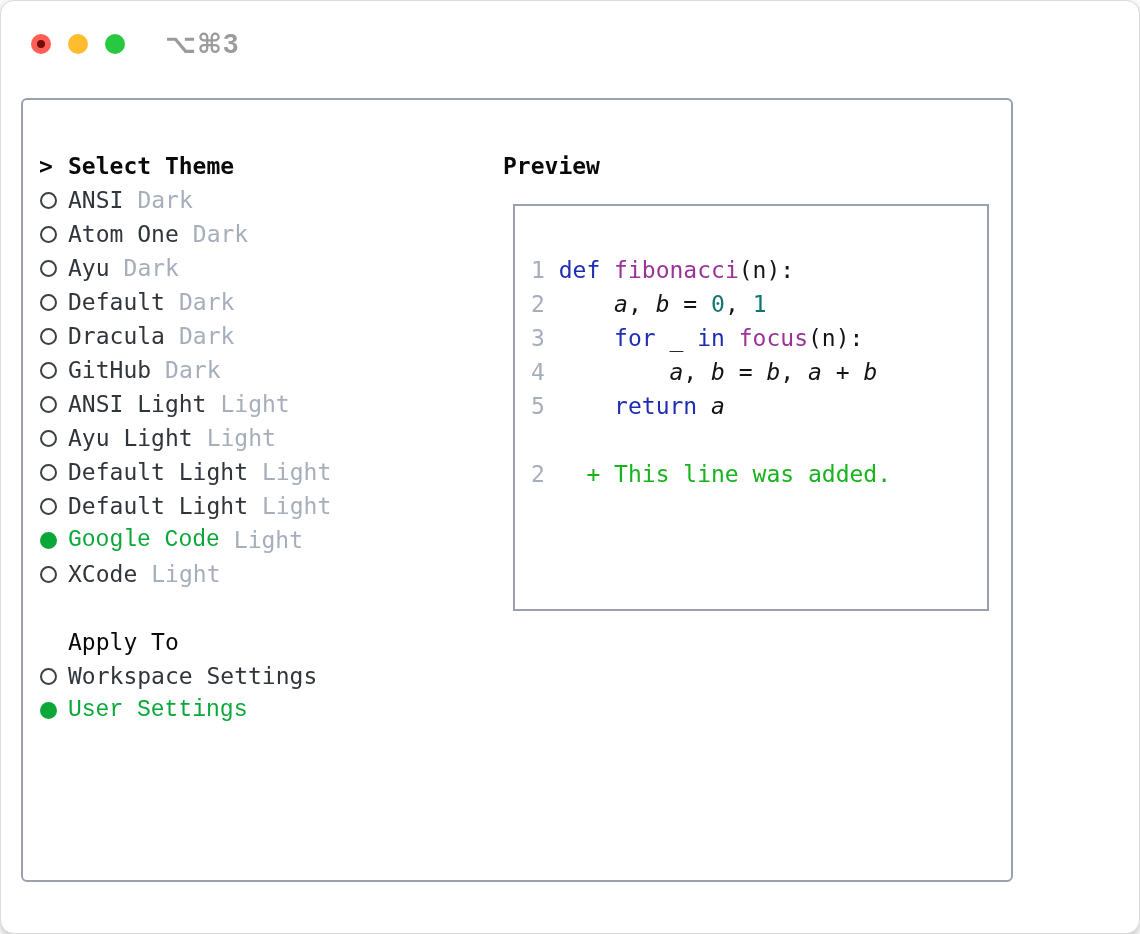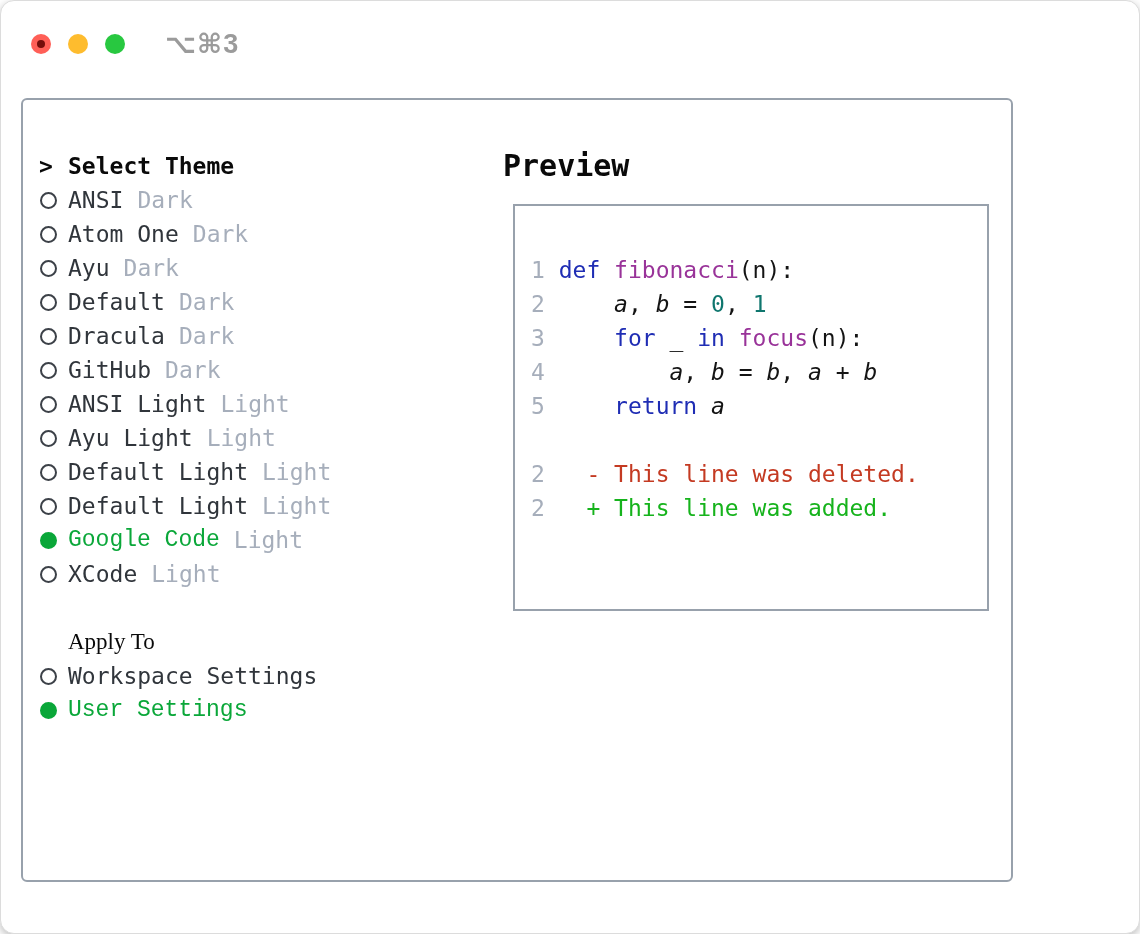--- a/index.html
+++ b/index.html
@@ -15,32 +15,32 @@
   .tl .dot{width:8px;height:8px;border-radius:50%;background:var(--tl-red-dot);}
   .wtitle{margin-left:23px;font-family:"Liberation Sans","DejaVu Sans",sans-serif;
           font-size:27px;font-weight:600;color:var(--title-gray);letter-spacing:1px;}
   .panel{position:absolute;left:20px;top:97px;width:992px;height:784px;
          border:2px solid var(--border);border-radius:6px;background:#fff;box-sizing:border-box;}
   .leftcol{position:absolute;left:16px;top:49px;font-size:23px;color:var(--text);}
   .row{height:34px;display:flex;align-items:center;white-space:pre;}
   .cell{width:29px;flex:0 0 29px;display:flex;align-items:center;}
   .prompt{font-weight:700;color:var(--black);}
   .hdr{font-weight:700;color:var(--black);}
-  .hdr2{color:var(--black);font-family:Liberation Serif, serif;}
+  .hdr2{color:var(--black);}
   .radio{width:13px;height:13px;border-radius:50%;border:2px solid var(--radio-ring);
          box-sizing:content-box;margin-left:1px;}
   .radio.sel{border-color:var(--accent-green);background:var(--accent-green);}
   .tname{color:var(--text);}
   .tname.sel{color:var(--accent-green);font-family:Liberation Mono, monospace;}
   .variant{color:var(--gray);margin-left:14px;}
   .spacer{height:34px;}
   .help{width:430px;line-height:34px;color:var(--gray);white-space:normal;word-break:normal;}
   .rightcol{position:absolute;left:0;top:0;}
   .preview-title{position:absolute;left:480px;top:49px;height:34px;line-height:34px;
-                 font-size:30px;font-weight:700;color:var(--black);}
+                 font-size:23px;font-weight:700;color:var(--black);}
   .preview-box{position:absolute;left:490px;top:104px;width:476px;height:407px;
                border:2px solid var(--border);box-sizing:border-box;background:#fff;
                padding:47px 0 0 16px;overflow:hidden;}
   .cline{height:34px;line-height:34px;font-size:23px;white-space:pre;}
   .lnum{color:var(--gray);}
   .tok-pln{color:var(--pln);}
   .tok-kwd{color:var(--kwd);}
   .tok-fn{color:var(--fn);}
   .tok-num{color:var(--lit);}
   .tok-var{color:var(--pln);font-style:italic;}
@@ -105,21 +105,20 @@
       <div class="rightcol">
         <div class="preview-title">Preview</div>
         <div class="preview-box">
           <div id="code">
               <div class="cline"><span class="lnum">1 </span><span class="tok-kwd">def</span><span class="tok-pln"> </span><span class="tok-fn">fibonacci</span><span class="tok-pln">(n):</span></div>
               <div class="cline"><span class="lnum">2 </span><span class="tok-pln">    </span><span class="tok-var">a</span><span class="tok-pln">, </span><span class="tok-var">b</span><span class="tok-pln"> = </span><span class="tok-num">0</span><span class="tok-pln">, </span><span class="tok-num">1</span></div>
               <div class="cline"><span class="lnum">3 </span><span class="tok-pln">    </span><span class="tok-kwd">for</span><span class="tok-pln"> _ </span><span class="tok-kwd">in</span><span class="tok-pln"> </span><span class="tok-fn">focus</span><span class="tok-pln">(n):</span></div>
               <div class="cline"><span class="lnum">4 </span><span class="tok-pln">        </span><span class="tok-var">a</span><span class="tok-pln">, </span><span class="tok-var">b</span><span class="tok-pln"> = </span><span class="tok-var">b</span><span class="tok-pln">, </span><span class="tok-var">a</span><span class="tok-pln"> + </span><span class="tok-var">b</span></div>
               <div class="cline"><span class="lnum">5 </span><span class="tok-pln">    </span><span class="tok-kwd">return</span><span class="tok-pln"> </span><span class="tok-var">a</span></div>
               <div class="cline"><span class="lnum"> </span></div>
-              <div class="cline"><span class="lnum">2 </span><span class="tok-del">  - This line was deleted.</span></div>
               <div class="cline"><span class="lnum">2 </span><span class="tok-add">  + This line was added.</span></div>
             </div>
         </div>
       </div>
 
     </div>
   </div>
 </div>
 
 </body></html>

